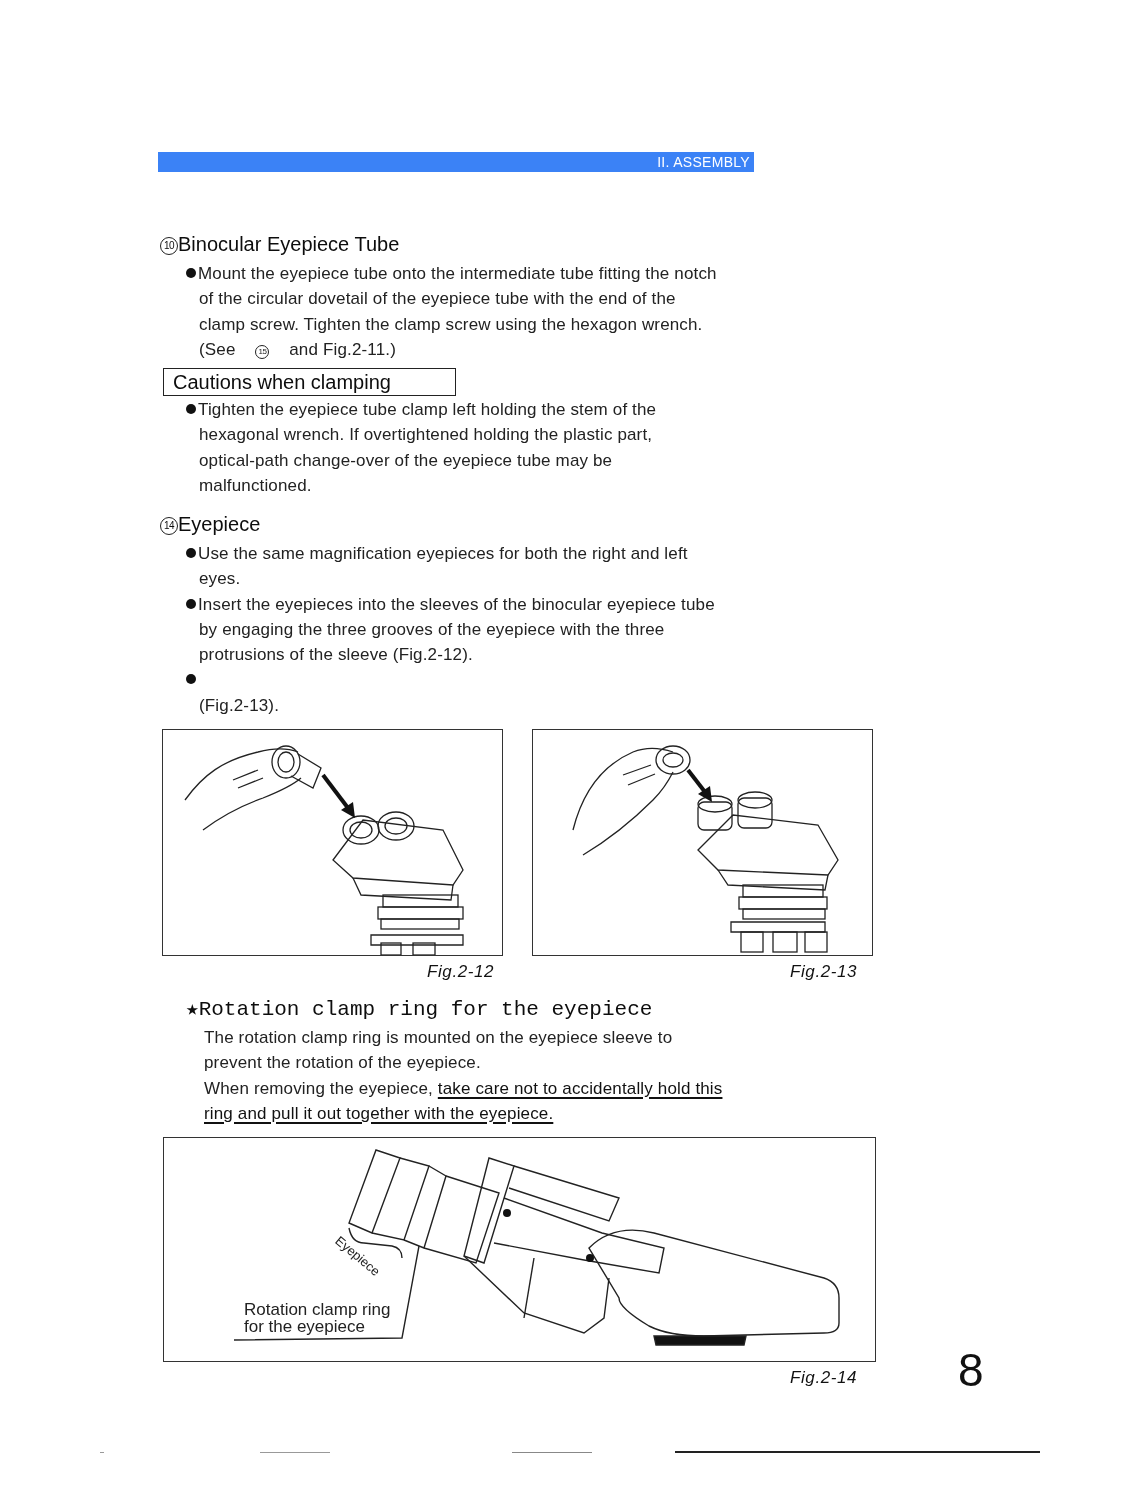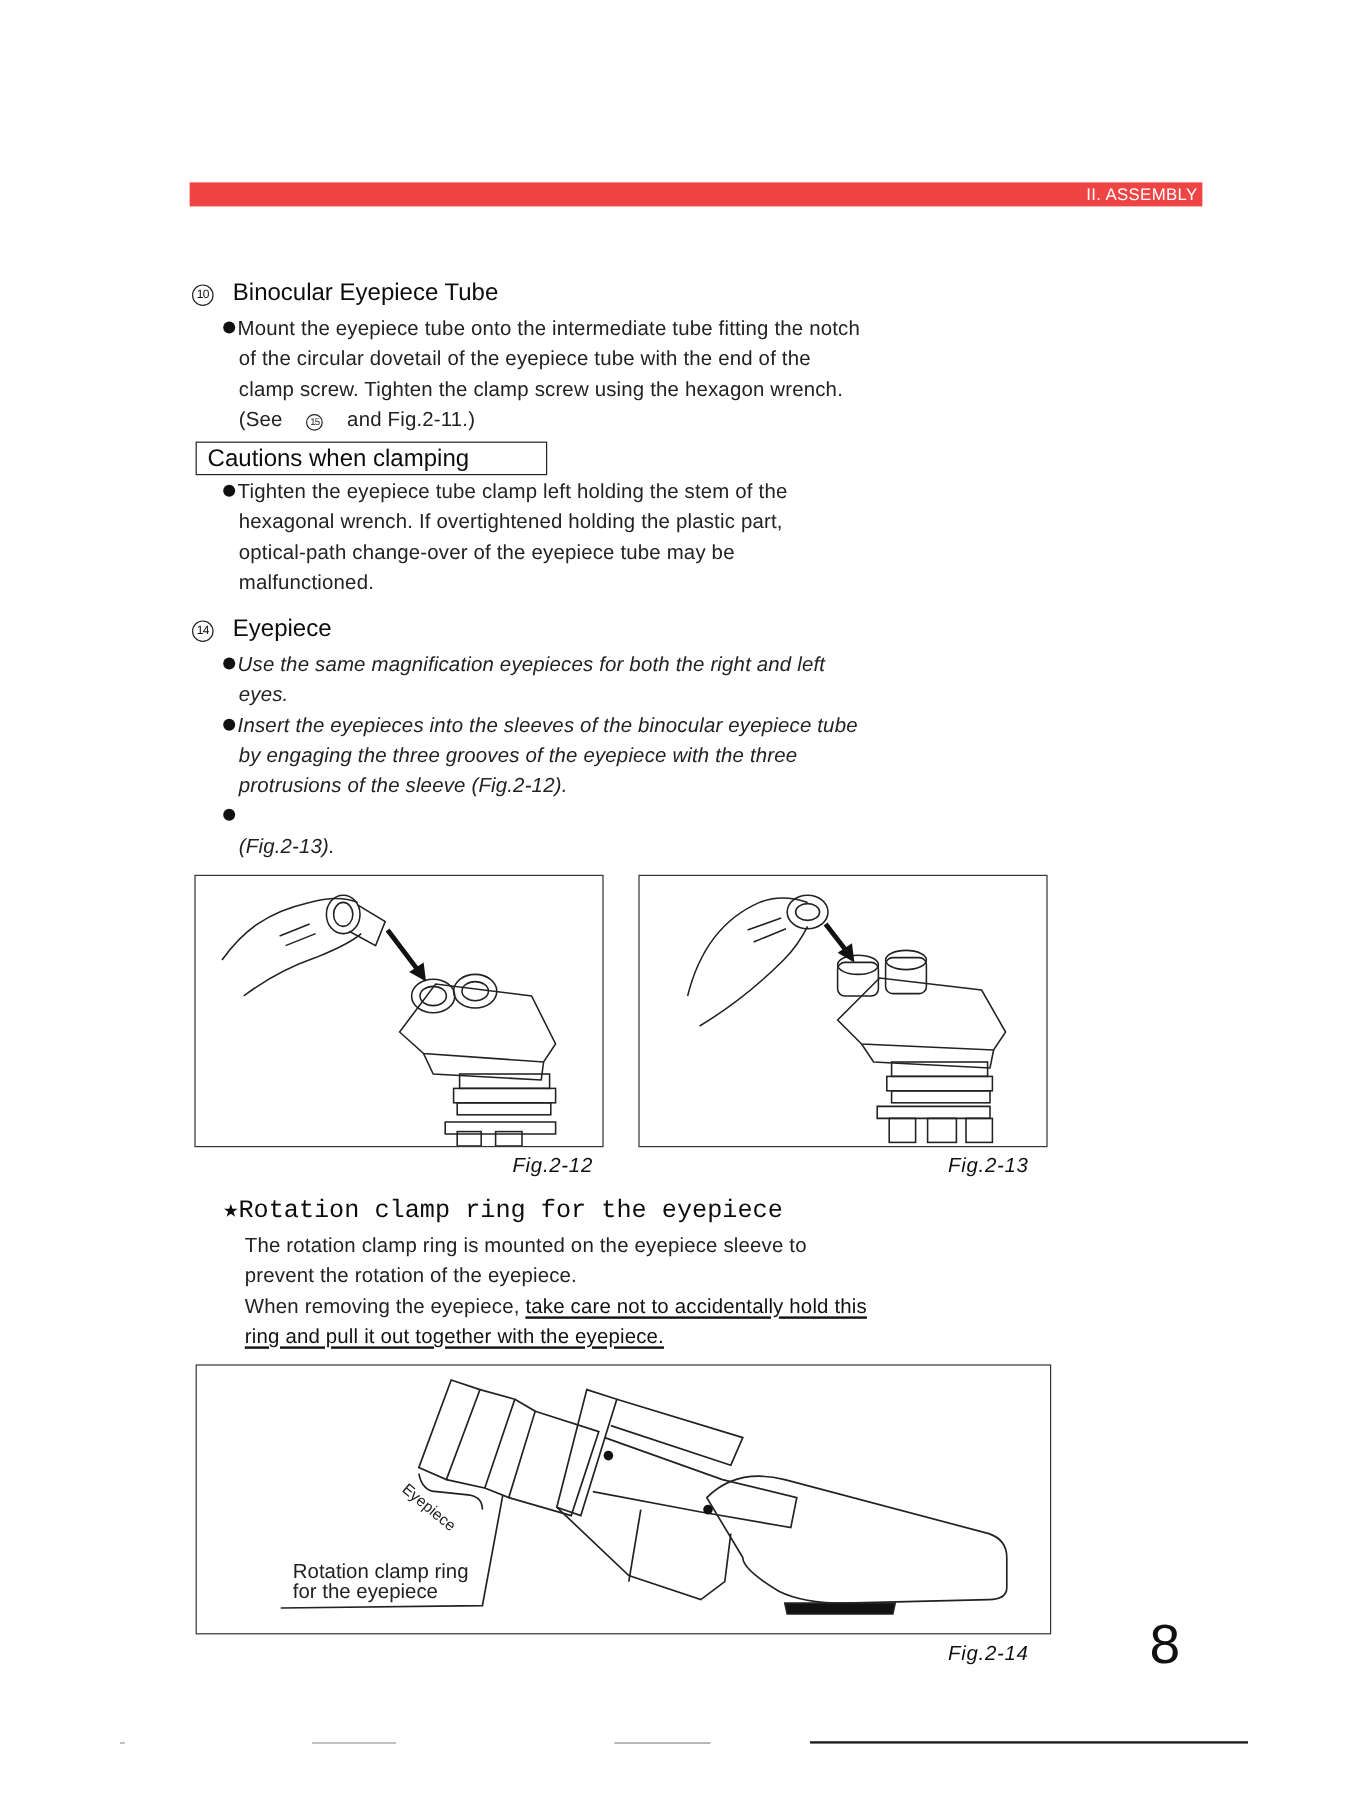--- a/index.html
+++ b/index.html
@@ -1,23 +1,23 @@
 <!DOCTYPE html>
 <html><head>
 <meta charset="utf-8">
 <style>
   * { box-sizing: border-box; margin: 0; padding: 0; }
   html, body { width: 1130px; height: 1498px; background: #ffffff; }
   body { position: relative; font-family: "Liberation Sans", "DejaVu Sans", sans-serif; color: #111; overflow: hidden; }
 
-  .header-bar { position: absolute; left: 158px; top: 152px; width: 844px; height: 20px; background: #ef4444; text-decoration: underline; }
+  .header-bar { position: absolute; left: 158px; top: 152px; width: 596px; height: 20px; background: #3b82f6; text-decoration: underline; }
   .header-bar .label { position: absolute; right: 4px; top: 2px; color: #fff; font-size: 14px; letter-spacing: 0.3px; line-height: 16px; }
 
   .h-section { position: absolute; font-size: 20px; line-height: 24px; color: #0d0d0d; }
-  .num { display: inline-block; width: 18px; height: 18px; border: 1px solid #222; border-radius: 50%; font-size: 10px; line-height: 16px; text-align: center; vertical-align: 2px; margin-right: 16px; letter-spacing: -0.5px; }
+  .num { display: inline-block; width: 18px; height: 18px; border: 1px solid #222; border-radius: 50%; font-size: 10px; line-height: 16px; text-align: center; vertical-align: 2px; margin-right: 0; letter-spacing: -0.5px; }
   .num.small { width: 14px; height: 14px; font-size: 8px; line-height: 12px; margin: 0 15px; vertical-align: 1px; }
 
   .para { position: absolute; font-size: 17px; line-height: 25.3px; color: #222; letter-spacing: 0.15px; }
   .para .bullet { display: inline-block; width: 10px; height: 10px; border-radius: 50%; background: #111; margin-right: 2px; vertical-align: 1px; }
   .para .line { display: block; white-space: nowrap; }
   .para .indent { padding-left: 13px; }
 
   .caution-box { position: absolute; left: 163px; top: 368px; width: 293px; height: 28px; border: 1px solid #222; font-size: 20px; line-height: 26px; padding-left: 9px; color: #0d0d0d; }
 
   .fig { position: absolute; border: 1px solid #333; background: #fff; }
@@ -51,21 +51,21 @@
 <div class="para" style="left:186px; top:397px;">
   <span class="line"><span class="bullet"></span><span>Tighten the eyepiece tube clamp left holding the stem of the</span></span>
   <span class="line indent">hexagonal wrench.  If overtightened holding the plastic part,</span>
   <span class="line indent">optical-path change-over of the eyepiece tube may be</span>
   <span class="line indent">malfunctioned.</span>
 </div>
 
 <div class="h-section" style="left:160px; top:512px;">
   <span class="num">14</span><span>Eyepiece</span>
 </div>
-<div class="para" style="left:186px; top:541px;font-style:italic;">
+<div class="para" style="left:186px; top:541px;">
   <span class="line"><span class="bullet"></span><span>Use the same magnification eyepieces for both the right and left</span></span>
   <span class="line indent">eyes.</span>
   <span class="line"><span class="bullet"></span><span>Insert the eyepieces into the sleeves of the binocular eyepiece tube</span></span>
   <span class="line indent">by engaging the three grooves of the eyepiece with the three</span>
   <span class="line indent">protrusions of the sleeve (Fig.2-12).</span>
   <span class="line"><span class="bullet"></span></span>
   <span class="line indent">(Fig.2-13).</span>
 </div>
 
 <div class="fig" style="left:162px; top:729px; width:341px; height:227px;">

